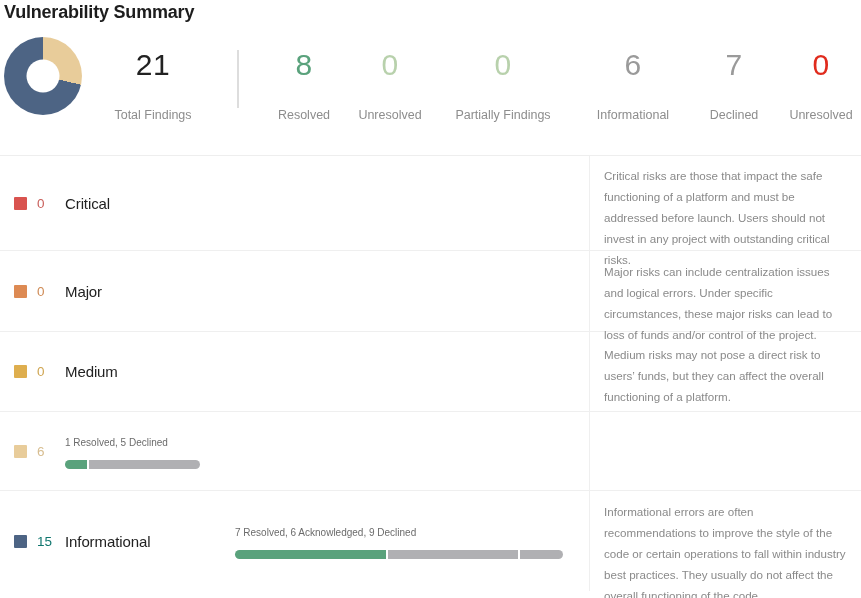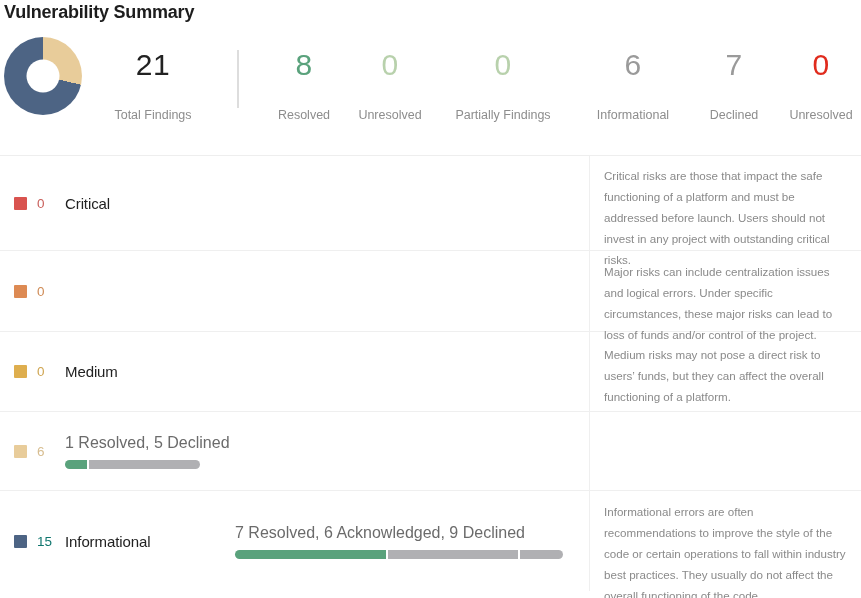--- a/index.html
+++ b/index.html
@@ -153,21 +153,21 @@
     letter-spacing: -0.1px;
   }
 
   .sev-progress-col {
     flex: 1 1 auto;
     position: relative;
     min-height: 1px;
   }
 
   .sev-status-text {
-    font-size: 16px;
+    font-size: 10px;
     color: #6b6b6b;
     line-height: 18px;
     margin-bottom: 8px;
     white-space: nowrap;
   }
 
   .bar {
     height: 9px;
     border-radius: 5px;
     overflow: hidden;
@@ -262,20 +262,21 @@
 
         </div>
       </div>
       <div class="sev-desc">Critical risks are those that impact the safe functioning of a platform and must be addressed before launch. Users should not invest in any project with outstanding critical risks.</div>
     </div>
 
     <div class="sev-row row-major">
       <div class="sev-left">
         <span class="sev-swatch" style="background: rgb(221, 138, 83);"></span>
         <span class="sev-count" style="color: rgb(207, 139, 86);">0</span>
+        <span class="sev-name">Major</span>
         <div class="sev-progress-col">
           <div class="sev-status-text"></div>
 
         </div>
       </div>
       <div class="sev-desc">Major risks can include centralization issues and logical errors. Under specific circumstances, these major risks can lead to loss of funds and/or control of the project.</div>
     </div>
 
     <div class="sev-row row-medium">
       <div class="sev-left">

